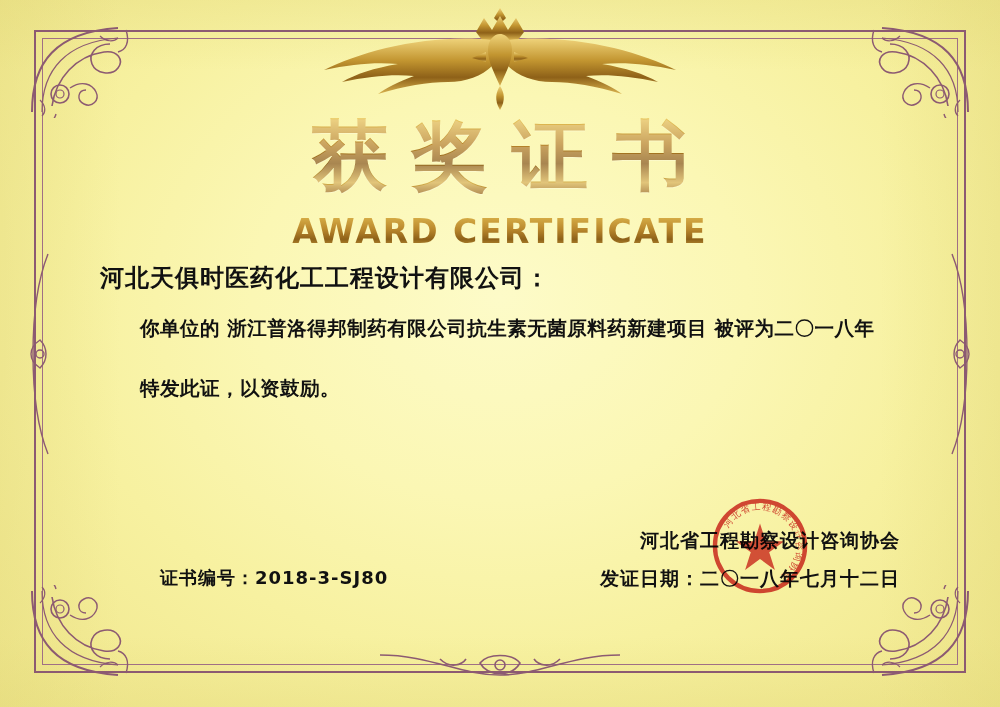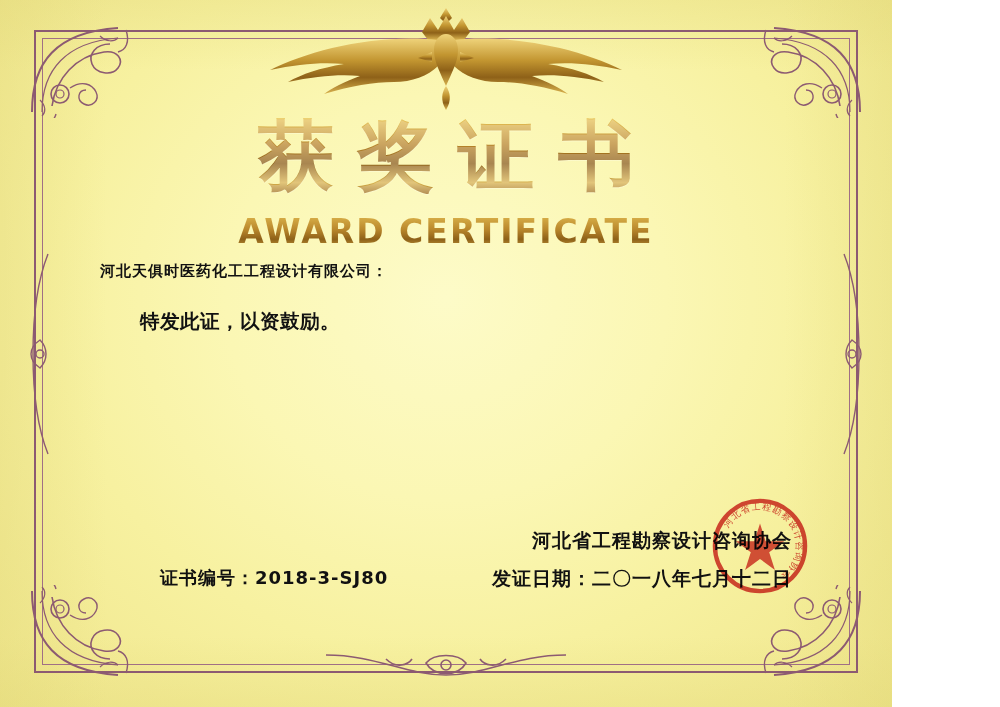--- a/index.html
+++ b/index.html
@@ -9,21 +9,21 @@
   }
   body {
     width: 1000px;
     height: 707px;
     font-family: "DejaVu Sans", "Liberation Sans", sans-serif;
     overflow: hidden;
   }
 
   .certificate {
     position: relative;
-    width: 892px;
+    width: 1000px;
     height: 707px;
     background:
       radial-gradient(ellipse at 50% 42%, #fdfbc8 0%, #fbf7b4 35%, #f7f1a0 62%, #f3eb95 82%, #f0e78d 100%);
     overflow: hidden;
   }
 
   
   .vignette {
     position: absolute;
     inset: 0;
@@ -121,21 +121,21 @@
   
   .body-block {
     position: absolute;
     left: 100px;
     right: 100px;
     top: 262px;
     color: #1a1a1a;
     font-family: "DejaVu Sans", "Liberation Sans", sans-serif;
   }
   .salutation {
-    font-size: 15px;
+    font-size: 24px;
     font-weight: 700;
     letter-spacing: 1px;
     margin: 0 0 16px 0;
     color: #111;
   }
   .para {
     font-size: 19.5px;
     line-height: 38px;
     letter-spacing: 0.5px;
     margin: 0;
@@ -308,20 +308,23 @@
         <path d="M214 46 l14 6 -14 4z"></path>
       </g>
     </svg>
   </div>
 
   <div class="title-cn">获奖证书</div>
   <div class="title-en">AWARD CERTIFICATE</div>
 
   <div class="body-block">
     <p class="salutation">河北天俱时医药化工工程设计有限公司：</p>
+    <p class="para para-1">
+      <span class="indent"></span><span>你单位的</span>&nbsp;<span>浙江普洛得邦制药有限公司抗生素无菌原料药新建项目</span>&nbsp;<span>被评为二〇一八年</span>
+    </p>
     <p class="para para-2">
       <span class="indent"></span><span>特发此证，以资鼓励。</span>
     </p>
   </div>
 
   <div class="issuer">河北省工程勘察设计咨询协会</div>
   <div class="issue-date">
     <span>发证日期：</span><span>二〇一八年七月十二日</span>
   </div>
   <div class="cert-no">

